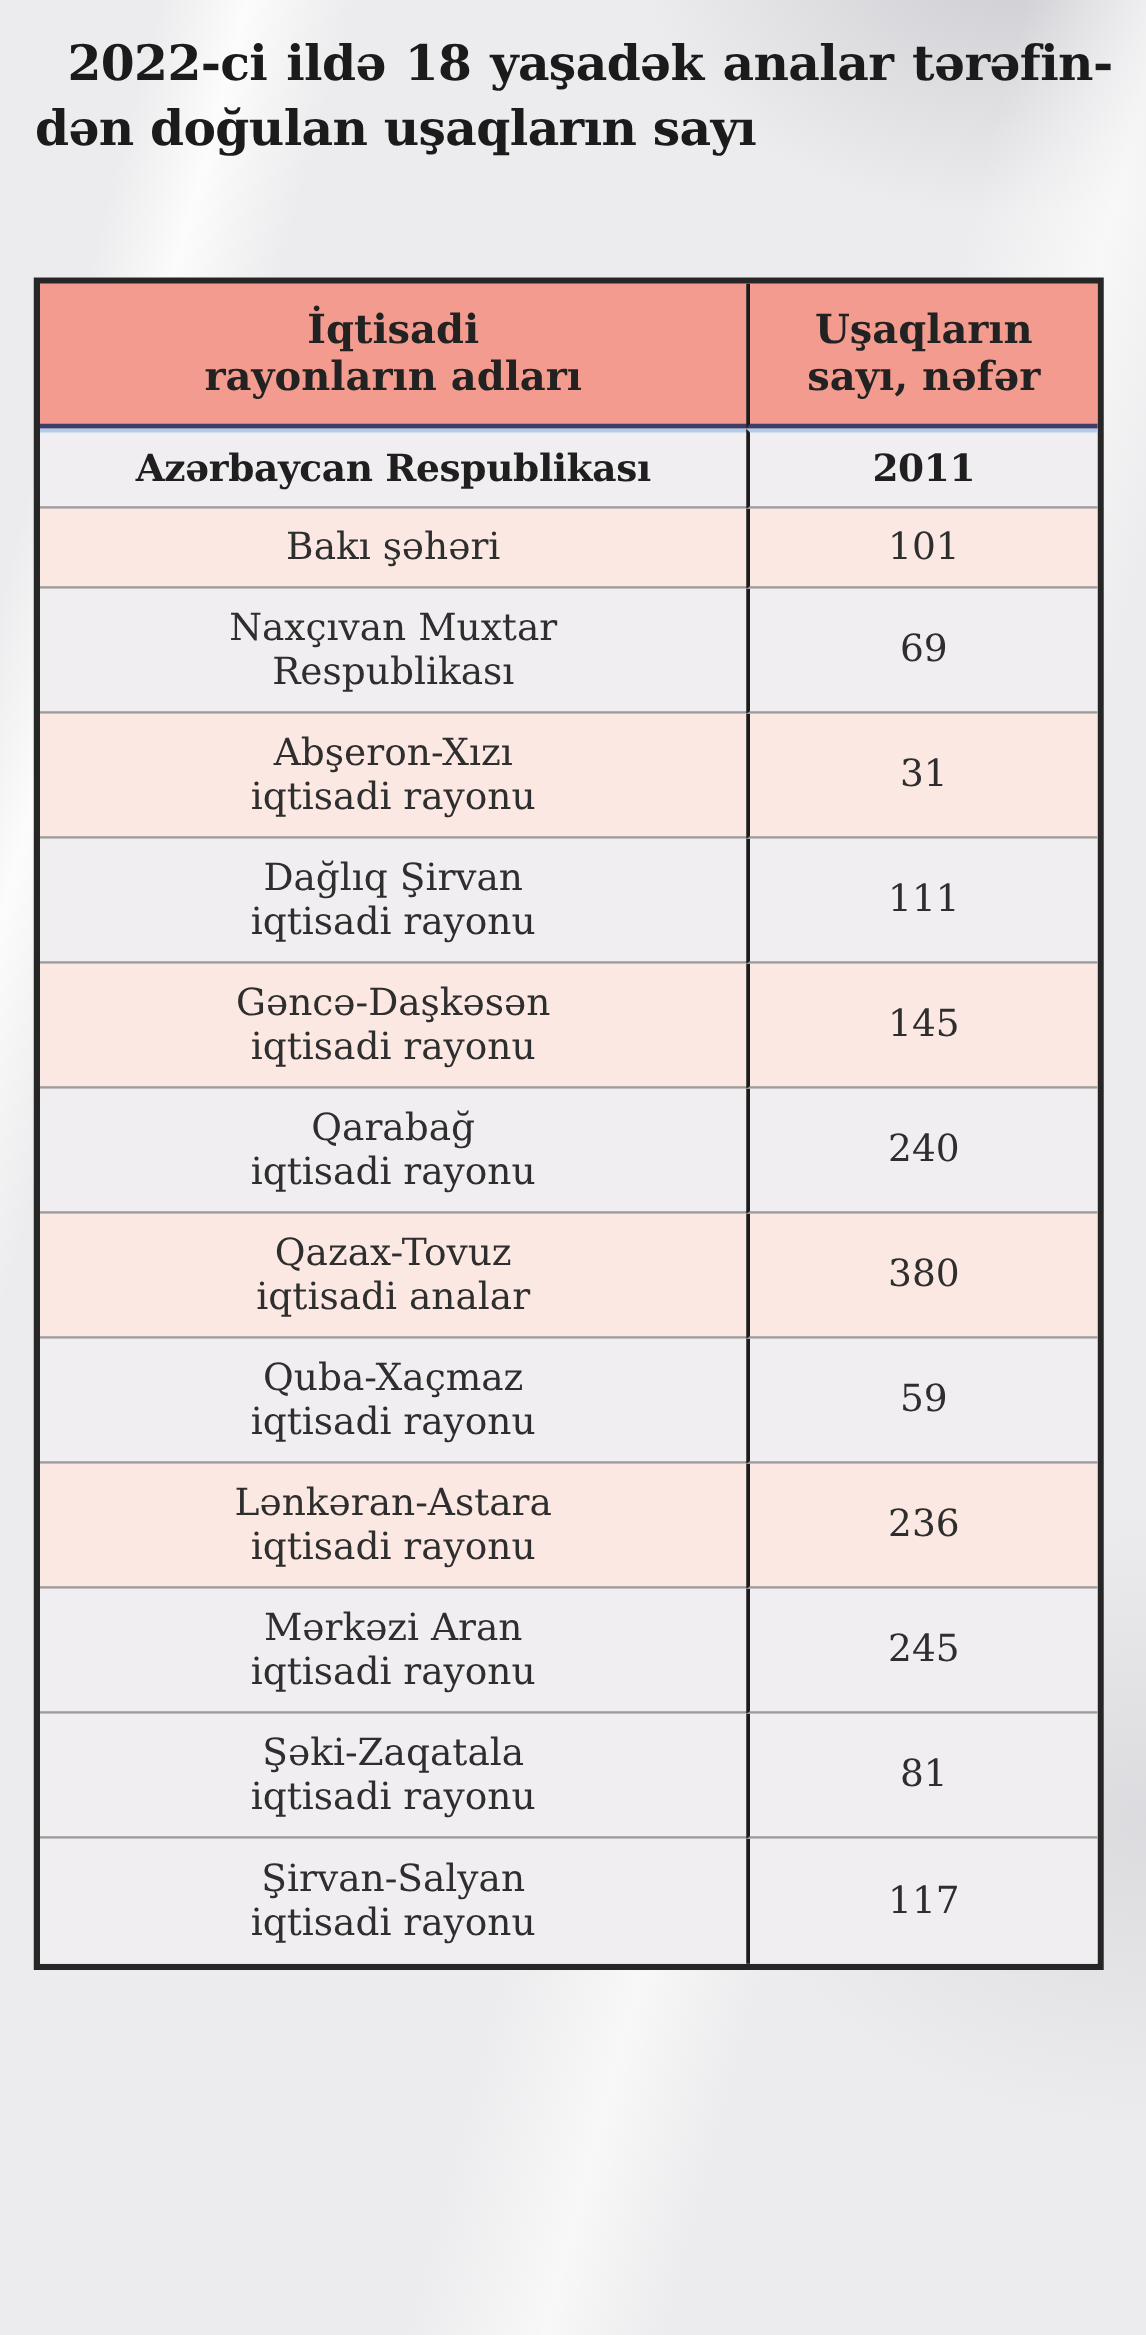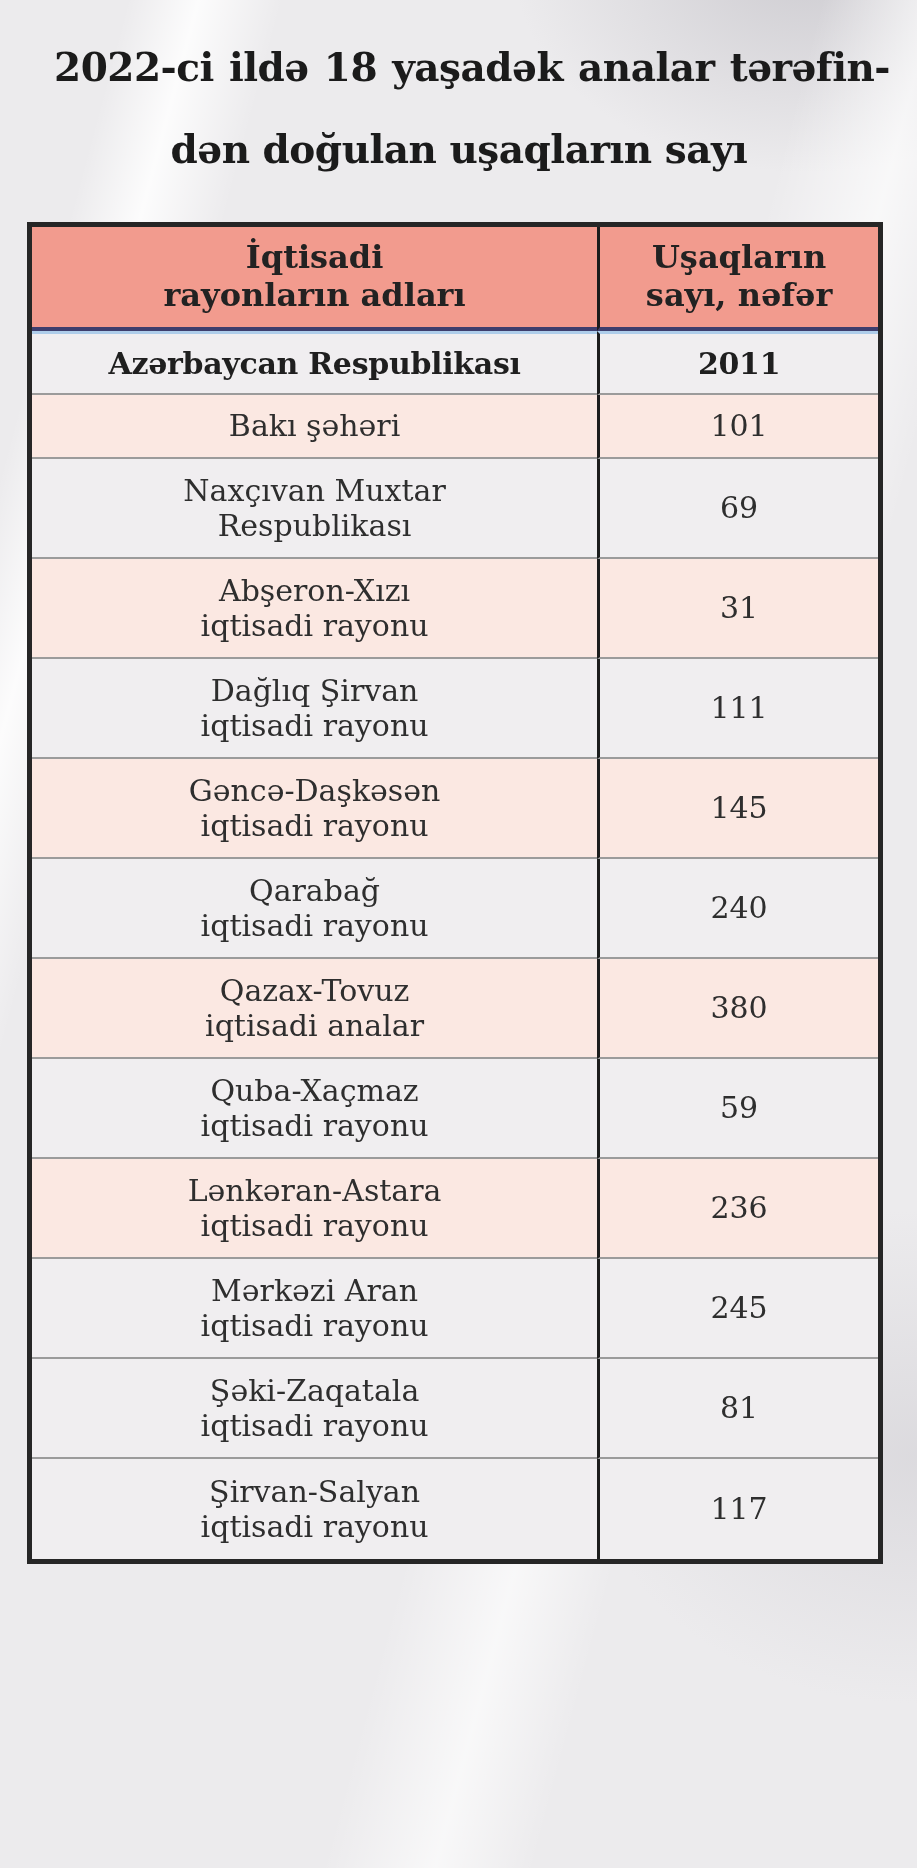--- a/index.html
+++ b/index.html
@@ -25,47 +25,47 @@
   }
   .bg-streaks{
     position:absolute;inset:0;z-index:0;pointer-events:none;
     background:
       linear-gradient(105deg, rgba(255,255,255,0) 9%, rgba(255,255,255,0.85) 14%, rgba(255,255,255,0) 20%),
       linear-gradient(105deg, rgba(255,255,255,0) 58%, rgba(255,255,255,0.65) 66%, rgba(255,255,255,0) 73%),
       radial-gradient(ellipse 420px 300px at 88% -2%, rgba(186,184,191,0.6), rgba(186,184,191,0) 70%),
       radial-gradient(ellipse 500px 380px at 100% 78%, rgba(200,198,204,0.45), rgba(200,198,204,0) 65%);
   }
   .title-block{
-    position:absolute;top:42px;left:28px;right:27px;z-index:1;
+    position:absolute;top:26px;left:28px;right:27px;z-index:1;
     color:var(--text-dark);
     font-weight:700;
     font-size:39px;
     line-height:1.33;
     letter-spacing:-0.5px;
   }
   .title-line1{
     display:block;
     text-indent:26px;
     text-align:justify;
     text-align-last:justify;
   }
-  .title-line2{display:block;text-align:center;margin-top:30px;}
+  .title-line2{display:block;text-align:left;}
   table.stat-table{
     position:absolute;top:222px;left:27px;z-index:1;
     width:856px;
     border-collapse:separate;border-spacing:0;
     border:5px solid var(--border-dark);
     table-layout:fixed;
     background:#fff;
   }
   col.c-name{width:66.8%;}
   col.c-value{width:33.2%;}
   th{
     background:var(--header-bg);
-    height:104px;
+    height:116px;
     font-size:32px;font-weight:700;color:#222;
     text-align:center;vertical-align:middle;
     white-space:pre-line;line-height:1.18;
     border-bottom:4px solid var(--accent-navy);
   }
   th.value-col, td.value-cell{border-left:3px solid #1C1C1C;}
   tbody td{
     text-align:center;vertical-align:middle;
     font-size:30px;color:var(--text-cell);
     line-height:1.17;

